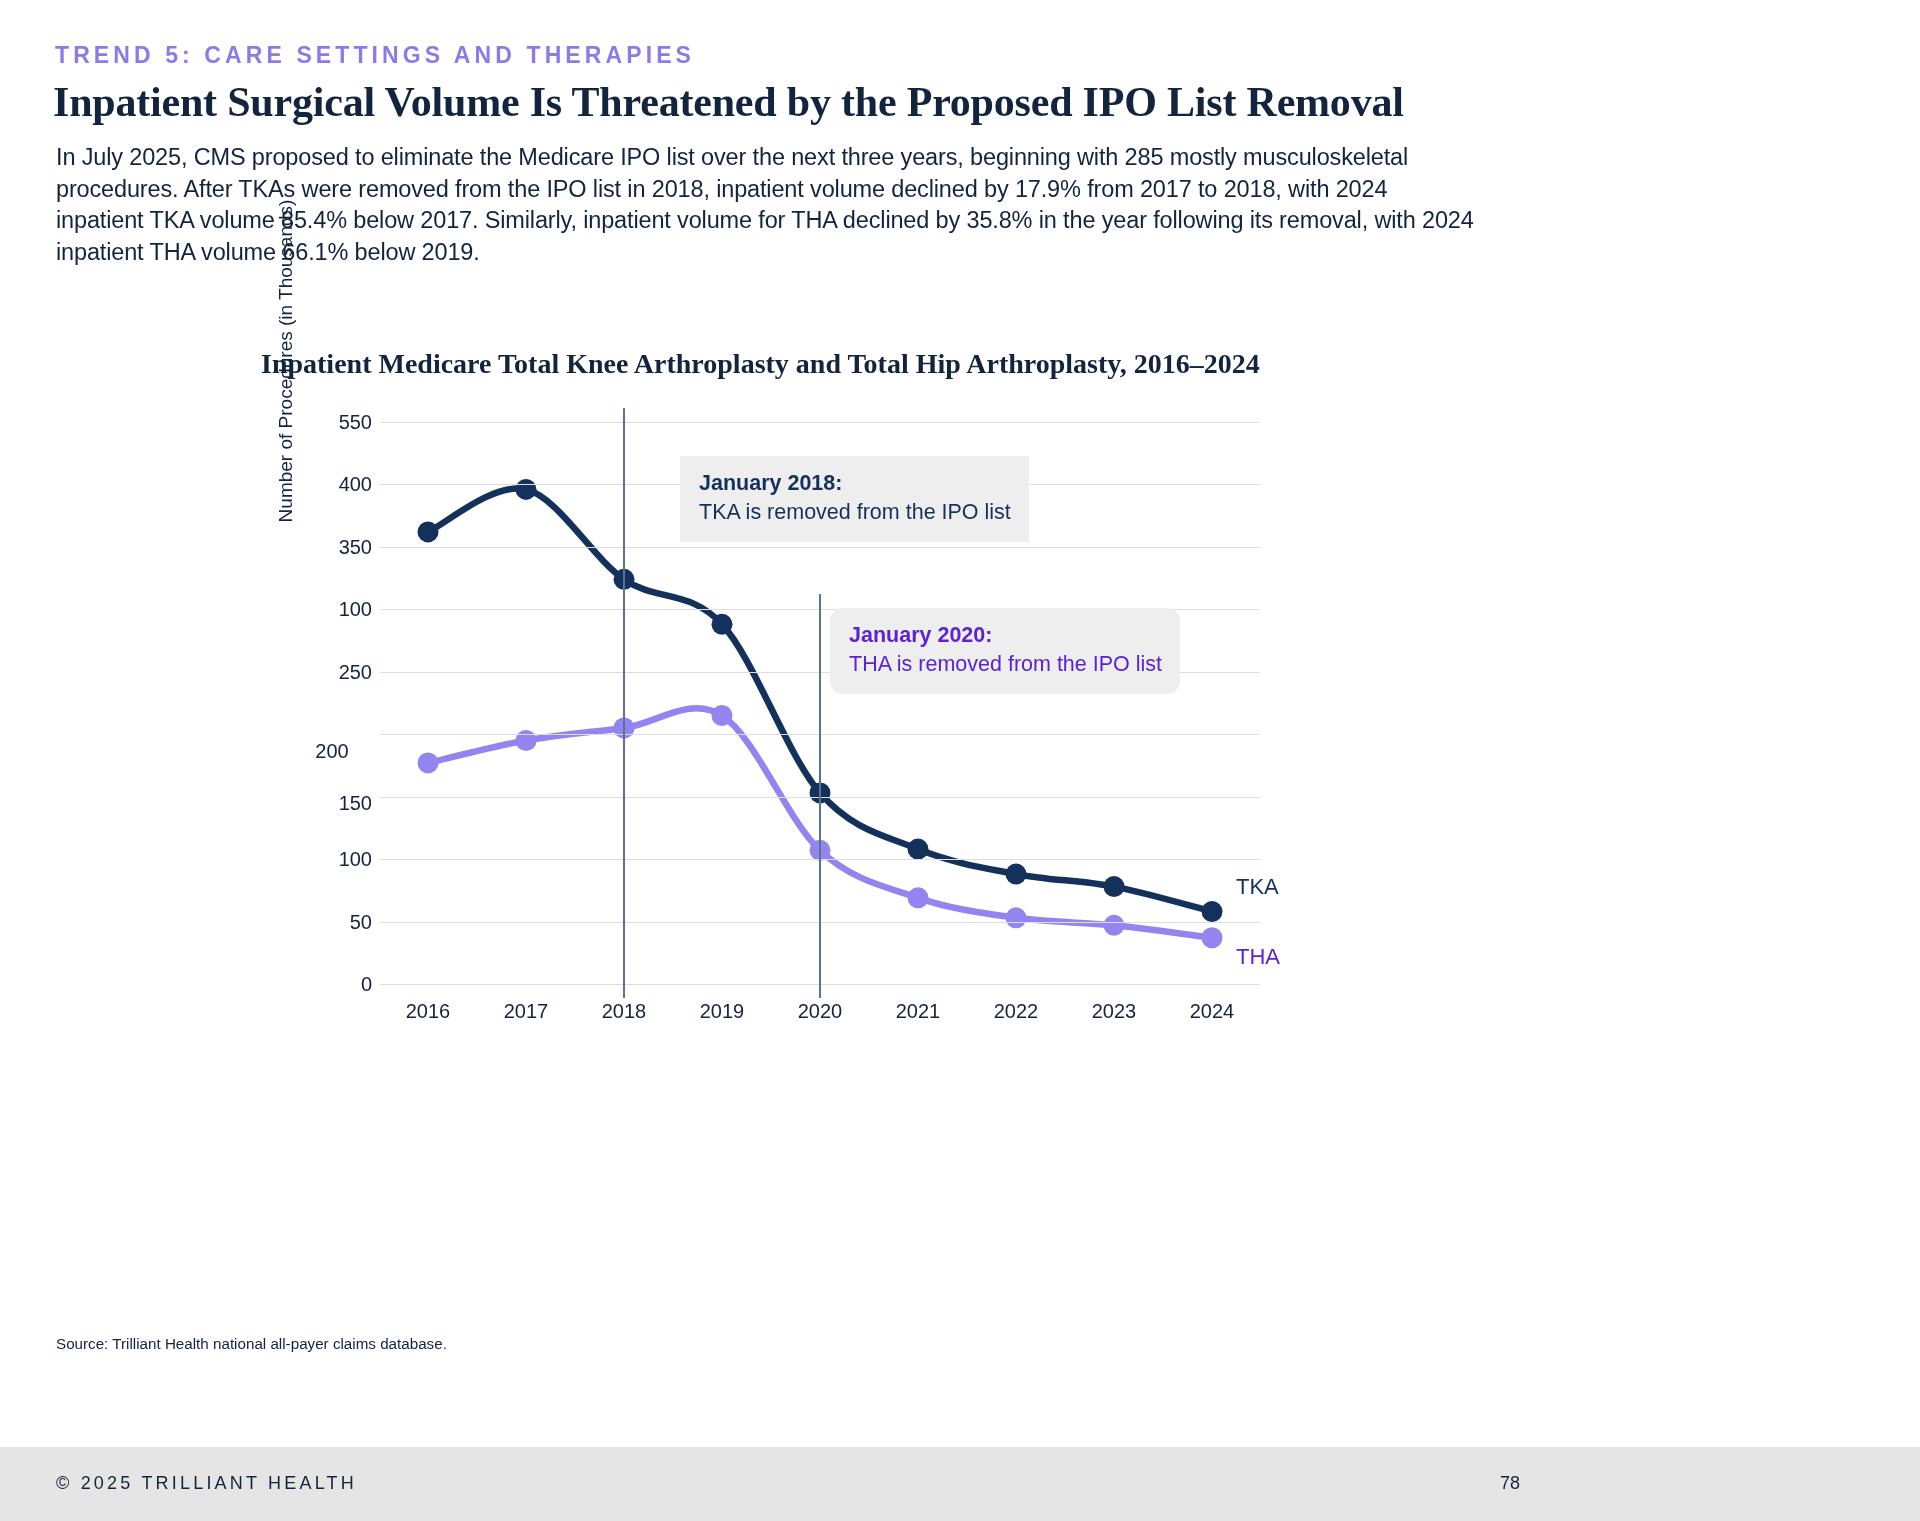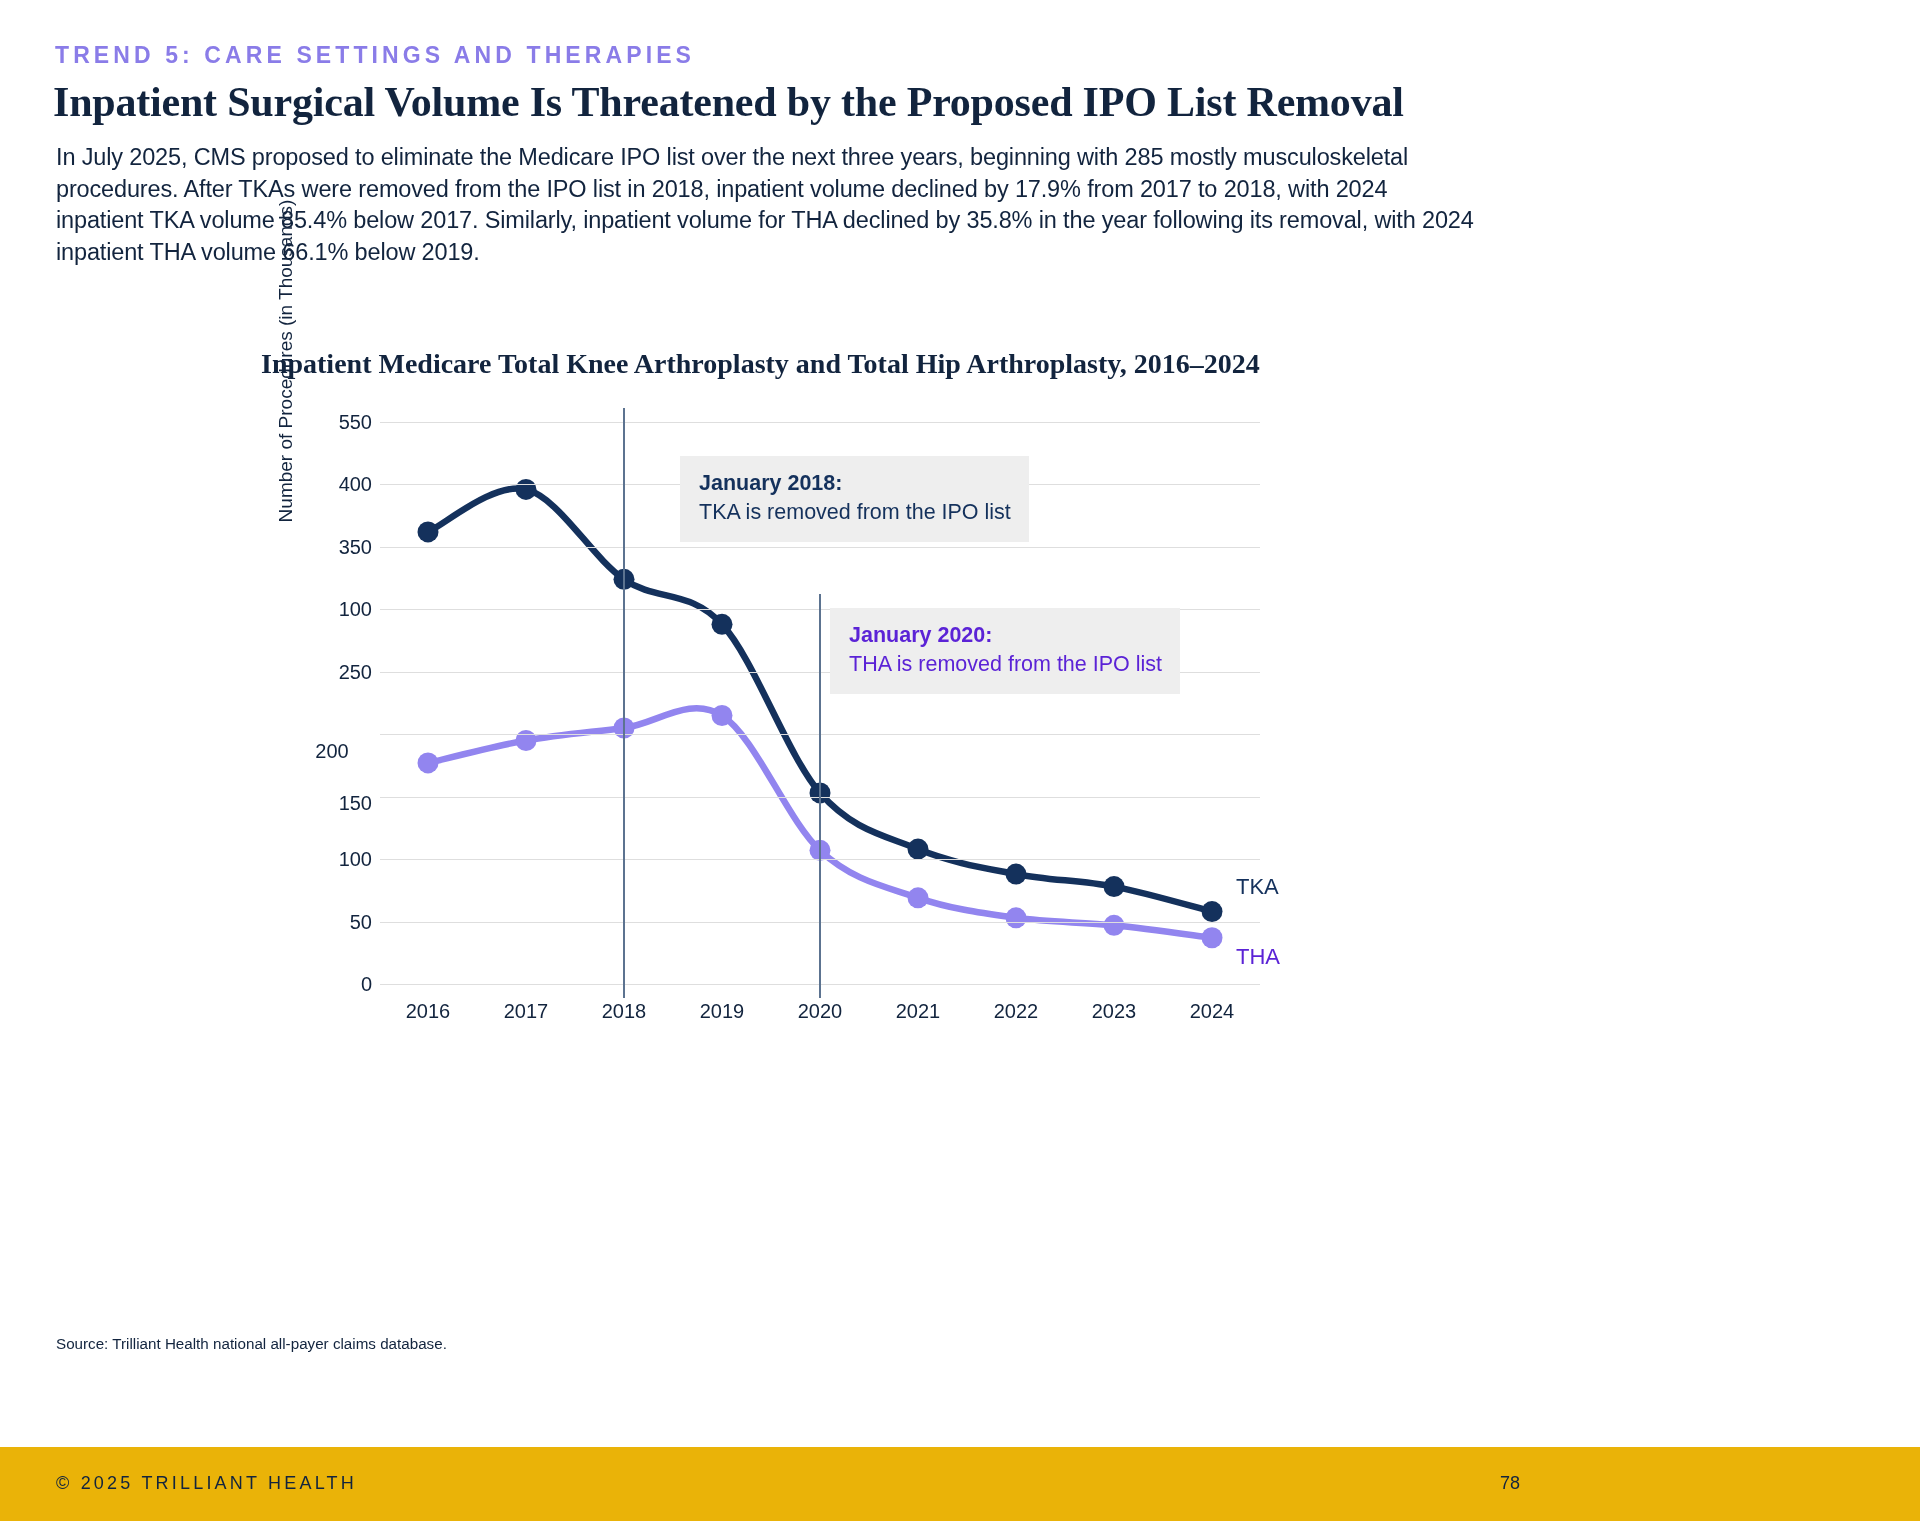--- a/index.html
+++ b/index.html
@@ -130,21 +130,21 @@
   .callout {
     position: absolute;
     background: #eeeeee;
     padding: 13px 18px 15px 19px;
     font-size: 21.5px;
     line-height: 29px;
     white-space: nowrap;
   }
   .callout .cal-head { font-weight: 700; }
   #callout-2018 { color: #14315c; margin-left: 46px; }
-  #callout-2020 { color: #5b23d6; }
+  #callout-2020 { color: #5b23d6; border-radius: 13px; }
 
   .serieslabel {
     position: absolute;
     font-size: 22px;
     white-space: nowrap;
   }
   #label-tka { color: #14315c; }
   #label-tha { color: #5b23d6; }
 
   svg#lines { position: absolute; left: 0; top: 0; overflow: visible; }
@@ -160,21 +160,21 @@
     color: #12243e;
   }
 
   
   #footer {
     position: absolute;
     left: 0;
     bottom: 0;
     width: 1920px;
     height: 74px;
-    background: #eab308;
+    background: #e5e5e5;
   }
   #copyright {
     position: absolute;
     left: 56px;
     top: 26px;
     font-size: 18px;
     letter-spacing: 3.2px;
     color: #12243e;
     white-space: nowrap;
   }

